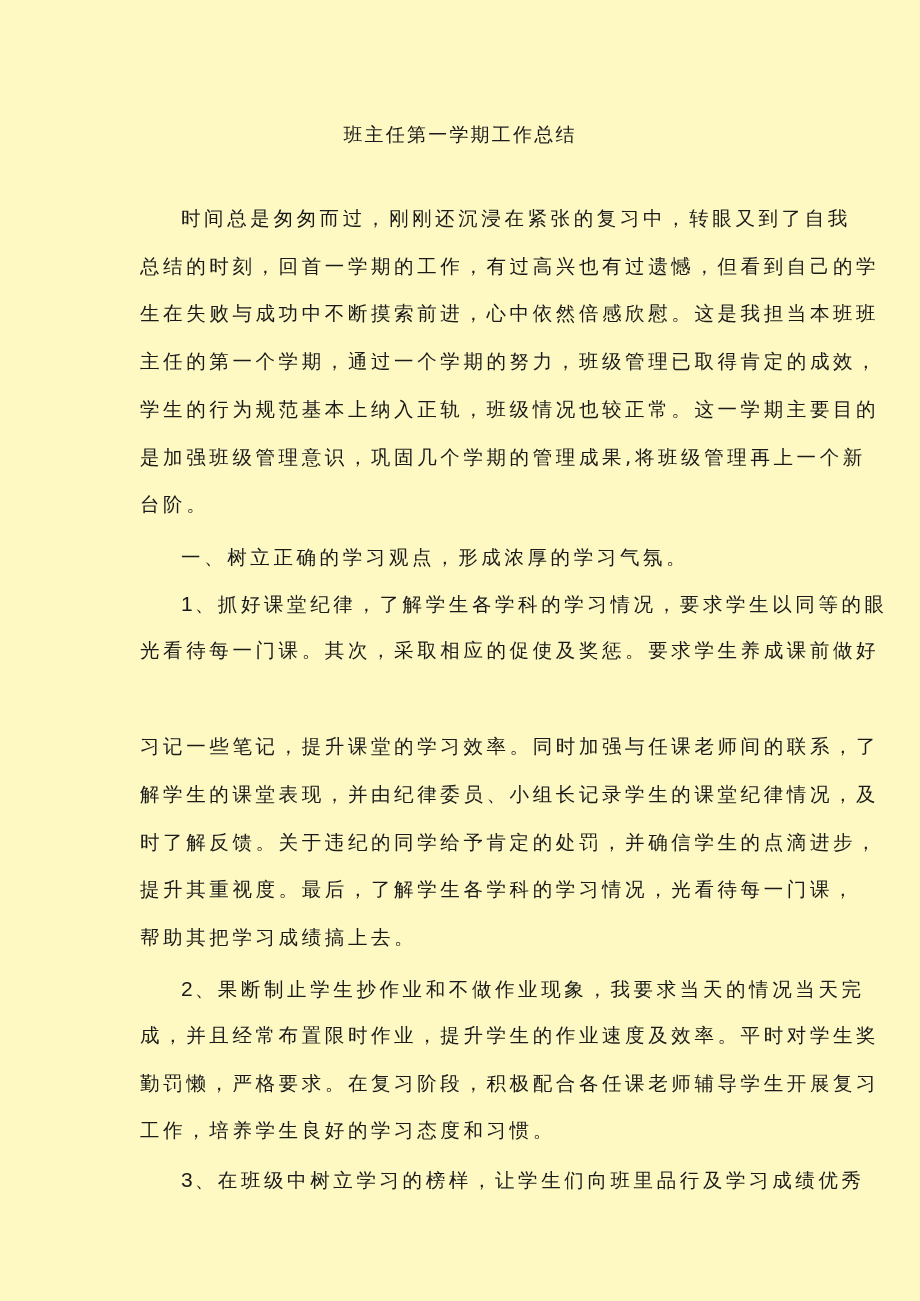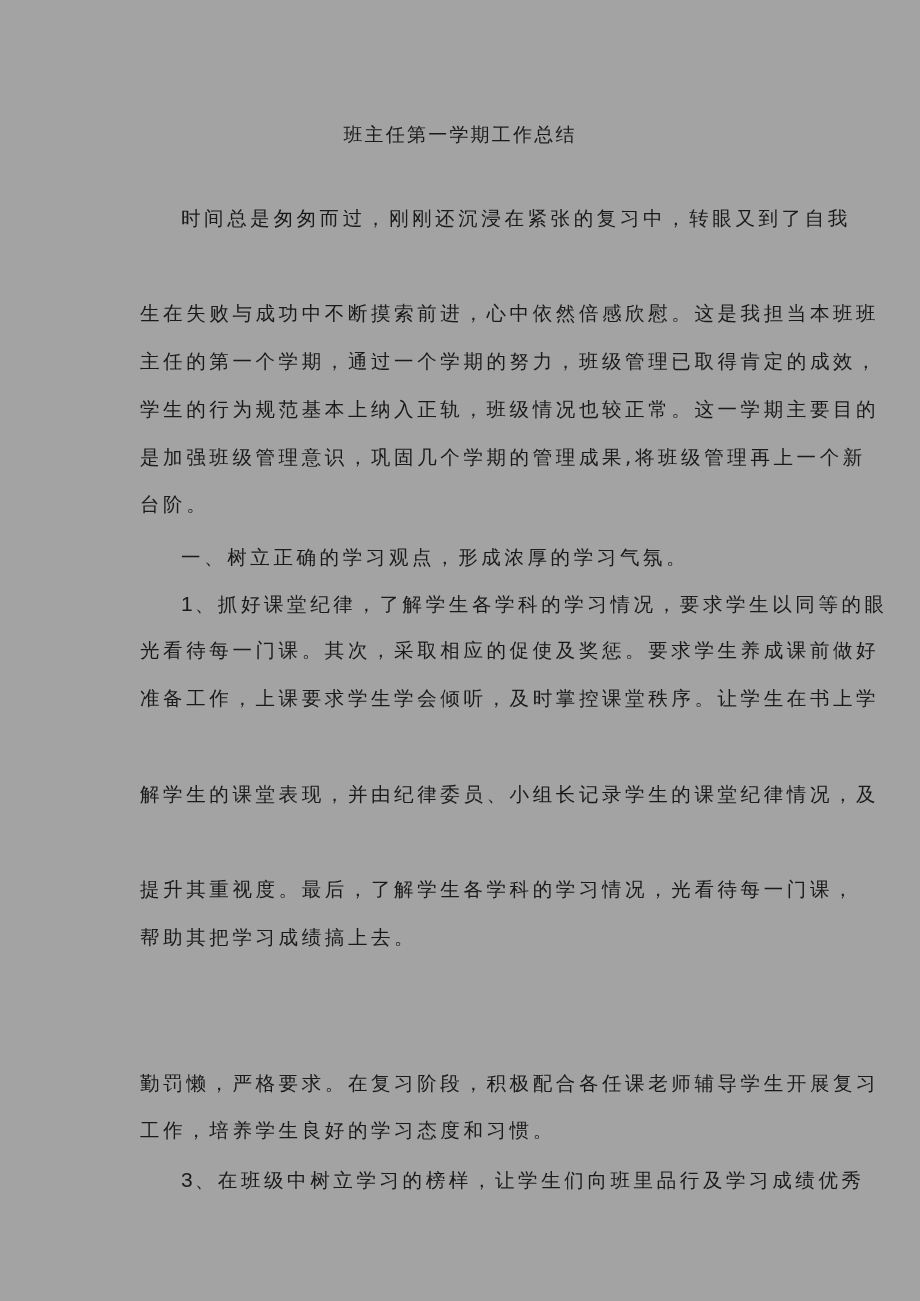--- a/index.html
+++ b/index.html
@@ -1,48 +1,52 @@
 <!DOCTYPE html>
 <html><head>
 <meta charset="utf-8">
 <style>
   html, body { margin: 0; padding: 0; background: #ffffff; }
   body { width: 920px; height: 1301px; position: relative; overflow: hidden;
          font-family: "DejaVu Sans", "Liberation Sans", sans-serif; color: #1a1a1a; }
-  .page { position: absolute; left: 0; top: 0; width: 920px; height: 1301px; background: #a3a3a3; }
+  .page { position: absolute; left: 0; top: 0; width: 920px; height: 1301px; background: #fef9c3; }
   .title { position: absolute; top: 120px; left: 0; width: 920px; text-align: center;
            font-size: 19px; letter-spacing: 2.2px; line-height: 28px; }
   .line { position: absolute; left: 140px; width: 642px; font-size: 19.5px;
           line-height: 28px; white-space: nowrap; letter-spacing: 3.6px;
           text-align: justify; text-align-last: justify; margin-top: 38px; }
   .line.last { text-align-last: left; }
   .line.indent { left: 181px; width: 601px; }
   .num { font-family: "Liberation Sans", sans-serif; font-size: 21px; letter-spacing: 0; margin-right: 2px; }
 </style>
 </head>
 <body>
 
 <div class="page">
 
   <div class="title">班主任第一学期工作总结</div>
 
   <div class="line indent" style="top:167px">时间总是匆匆而过，刚刚还沉浸在紧张的复习中，转眼又到了自我</div>
+  <div class="line" style="top:215px">总结的时刻，回首一学期的工作，有过高兴也有过遗憾，但看到自己的学</div>
   <div class="line" style="top:262px">生在失败与成功中不断摸索前进，心中依然倍感欣慰。这是我担当本班班</div>
   <div class="line" style="top:310px">主任的第一个学期，通过一个学期的努力，班级管理已取得肯定的成效，</div>
   <div class="line" style="top:358px">学生的行为规范基本上纳入正轨，班级情况也较正常。这一学期主要目的</div>
   <div class="line" style="top:406px">是加强班级管理意识，巩固几个学期的管理成果,将班级管理再上一个新</div>
   <div class="line last" style="top:453px">台阶。</div>
 
   <div class="line indent last" style="top:506px">一、树立正确的学习观点，形成浓厚的学习气氛。</div>
 
   <div class="line indent" style="top:552px"><span class="num">1</span><span>、抓好课堂纪律，了解学生各学科的学习情况，要求学生以同等的眼</span></div>
   <div class="line" style="top:599px">光看待每一门课。其次，采取相应的促使及奖惩。要求学生养成课前做好</div>
-  <div class="line" style="top:647px">准备工作，上课要求学生学会倾听，及时掌控课堂秩序。让学生在书上学</div>
+  <div class="line" style="top:695px">习记一些笔记，提升课堂的学习效率。同时加强与任课老师间的联系，了</div>
   <div class="line" style="top:743px">解学生的课堂表现，并由纪律委员、小组长记录学生的课堂纪律情况，及</div>
+  <div class="line" style="top:791px">时了解反馈。关于违纪的同学给予肯定的处罚，并确信学生的点滴进步，</div>
   <div class="line" style="top:838px">提升其重视度。最后，了解学生各学科的学习情况，光看待每一门课，</div>
   <div class="line last" style="top:886px">帮助其把学习成绩搞上去。</div>
 
+  <div class="line indent" style="top:937px"><span class="num">2</span><span>、果断制止学生抄作业和不做作业现象，我要求当天的情况当天完</span></div>
+  <div class="line" style="top:984px">成，并且经常布置限时作业，提升学生的作业速度及效率。平时对学生奖</div>
   <div class="line" style="top:1032px">勤罚懒，严格要求。在复习阶段，积极配合各任课老师辅导学生开展复习</div>
   <div class="line last" style="top:1079px">工作，培养学生良好的学习态度和习惯。</div>
 
   <div class="line indent" style="top:1128px"><span class="num">3</span><span>、在班级中树立学习的榜样，让学生们向班里品行及学习成绩优秀</span></div>
 
 </div>
 
 </body></html>

